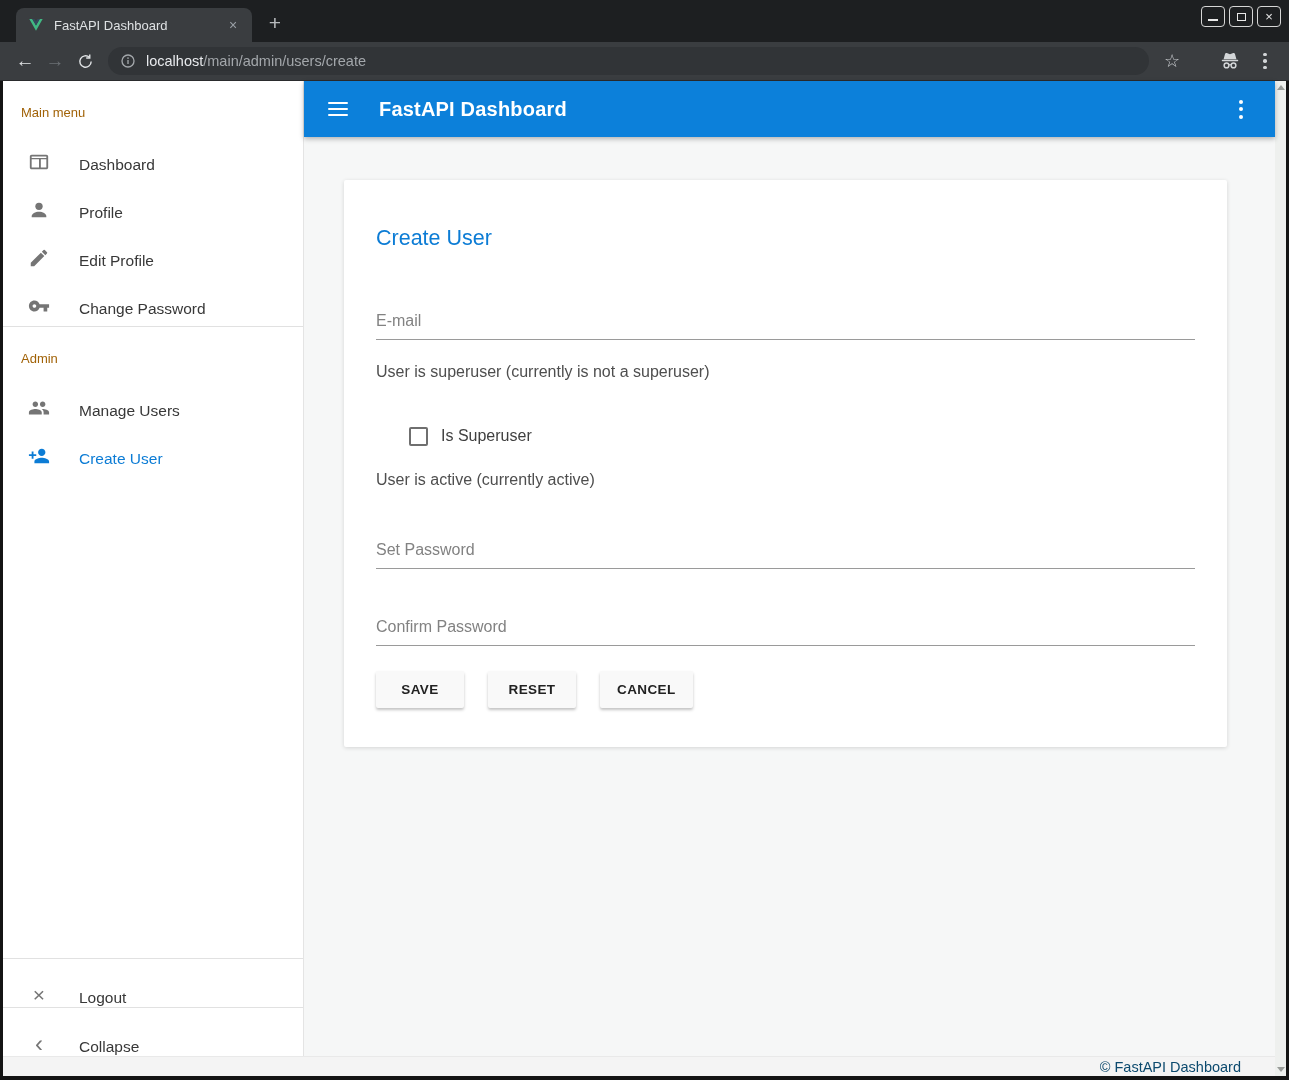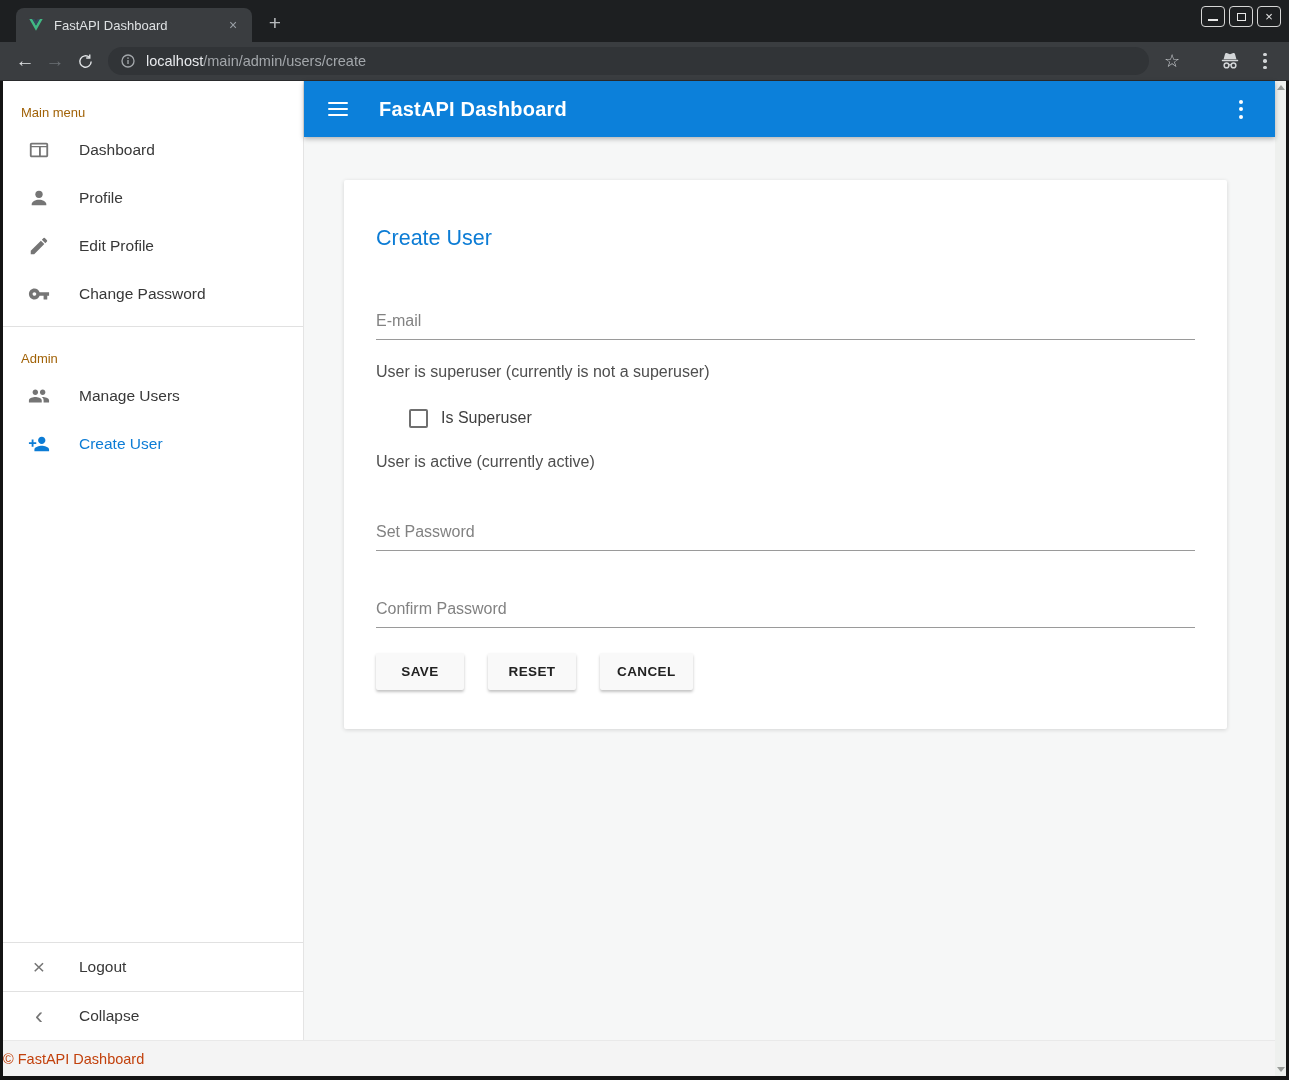--- a/index.html
+++ b/index.html
@@ -65,21 +65,21 @@
     display:flex; background:#fff;
   }
   .page-inner { flex:1; display:flex; flex-direction:column; min-width:0; }
   .page-body { flex:1; display:flex; min-height:0; }
   
   .sidebar {
     width:301px; background:#fff; border-right:1px solid #e4e4e4;
     display:flex; flex-direction:column; font-size:15.5px; color:#383838;
   }
   .side-section-label { color:#a16207; font-size:13px; padding:24px 0 6px 18px; }
-  .side-item { height:48px; display:flex; align-items:center; padding-left:24px; cursor:pointer; }
+  .side-item { height:48px; display:flex; align-items:flex-end; padding-left:24px; cursor:pointer; }
   .side-item .s-icon { width:24px; height:24px; color:#757575; flex:0 0 24px; display:flex; align-items:center; justify-content:center; }
   .side-item .s-icon svg { width:22px; height:22px; fill:currentColor; }
   .side-item .s-label { margin-left:28px; }
   .side-item.active { color:#0c7cd5; }
   .side-item.active .s-icon { color:#0c7cd5; }
   .side-divider { border-top:1px solid #e1e1e1; margin-top:8px; }
   .side-bottom { margin-top:auto; }
   .glyph-icon { font-size:21px; color:#5f6368; }
   .chev { font-size:24px; color:#5f6368; line-height:20px; }
   
@@ -104,38 +104,38 @@
     display:block; width:100%; border:0; outline:0; background:transparent;
     border-bottom:1px solid #9a9a9a; font-size:16px; color:#333;
     padding:6px 0 9px 0; font-family:"Liberation Sans", sans-serif;
   }
   .field input::placeholder { color:#828282; opacity:1; }
   .f-fullname { margin-top:60px; }
   .f-email { margin-top:55px; }
   .f-password { margin-top:46px; }
   .f-confirm { margin-top:43px; }
   .hint { font-size:16px; color:#4e4e4e; margin-top:23px; }
-  .check-row { display:flex; align-items:center; margin-top:25px; height:24px;padding-left:33px; }
+  .check-row { display:flex; align-items:center; margin-top:43px; height:24px;padding-left:33px; }
   .cbox { width:19px; height:19px; border-radius:2px; flex:0 0 19px; cursor:pointer; }
   .cbox.unchecked { border:2px solid #6f6f6f; background:#fff; }
   .cbox.checked { background:#64a7f1; display:flex; align-items:center; justify-content:center; }
   .cbox.checked svg { width:15px; height:15px; }
   .check-label { font-size:16px; color:#3f3f3f; margin-left:13px; }
   .btn-row { display:flex; gap:24px; margin-top:25px;align-items:center; }
   .btn {
     height:37px; padding:0 17px; background:#f9f9f9; border:0; border-radius:2px;
     box-shadow:0 2px 3px rgba(0,0,0,0.24); font-size:13.5px; font-weight:700;
     letter-spacing:0.4px; color:#222; min-width:88px; cursor:pointer;
     font-family:"Liberation Sans", sans-serif;
   }
   
   .page-footer {
-    height:36px; background:#f4f4f4; border-top:1px solid #e9e9e9;
-    display:flex; align-items:center; justify-content:flex-start; padding-right:34px;
-    font-size:14.5px; color:#c2410c;
+    height:20px; background:#f4f4f4; border-top:1px solid #e9e9e9;
+    display:flex; align-items:center; justify-content:flex-end; padding-right:34px;
+    font-size:14.5px; color:#0c4a6e;
   }
   
   .scrollbar { width:11px; background:#eef0ee; display:flex; flex-direction:column; align-items:center; justify-content:space-between; padding:4px 0; }
   .sb-arrow { width:0; height:0; border-left:4px solid transparent; border-right:4px solid transparent; }
   .sb-up { border-bottom:5px solid #9a9d9a; }
   .sb-down { border-top:5px solid #9a9d9a; }
 </style>
 </head>
 <body>
 

